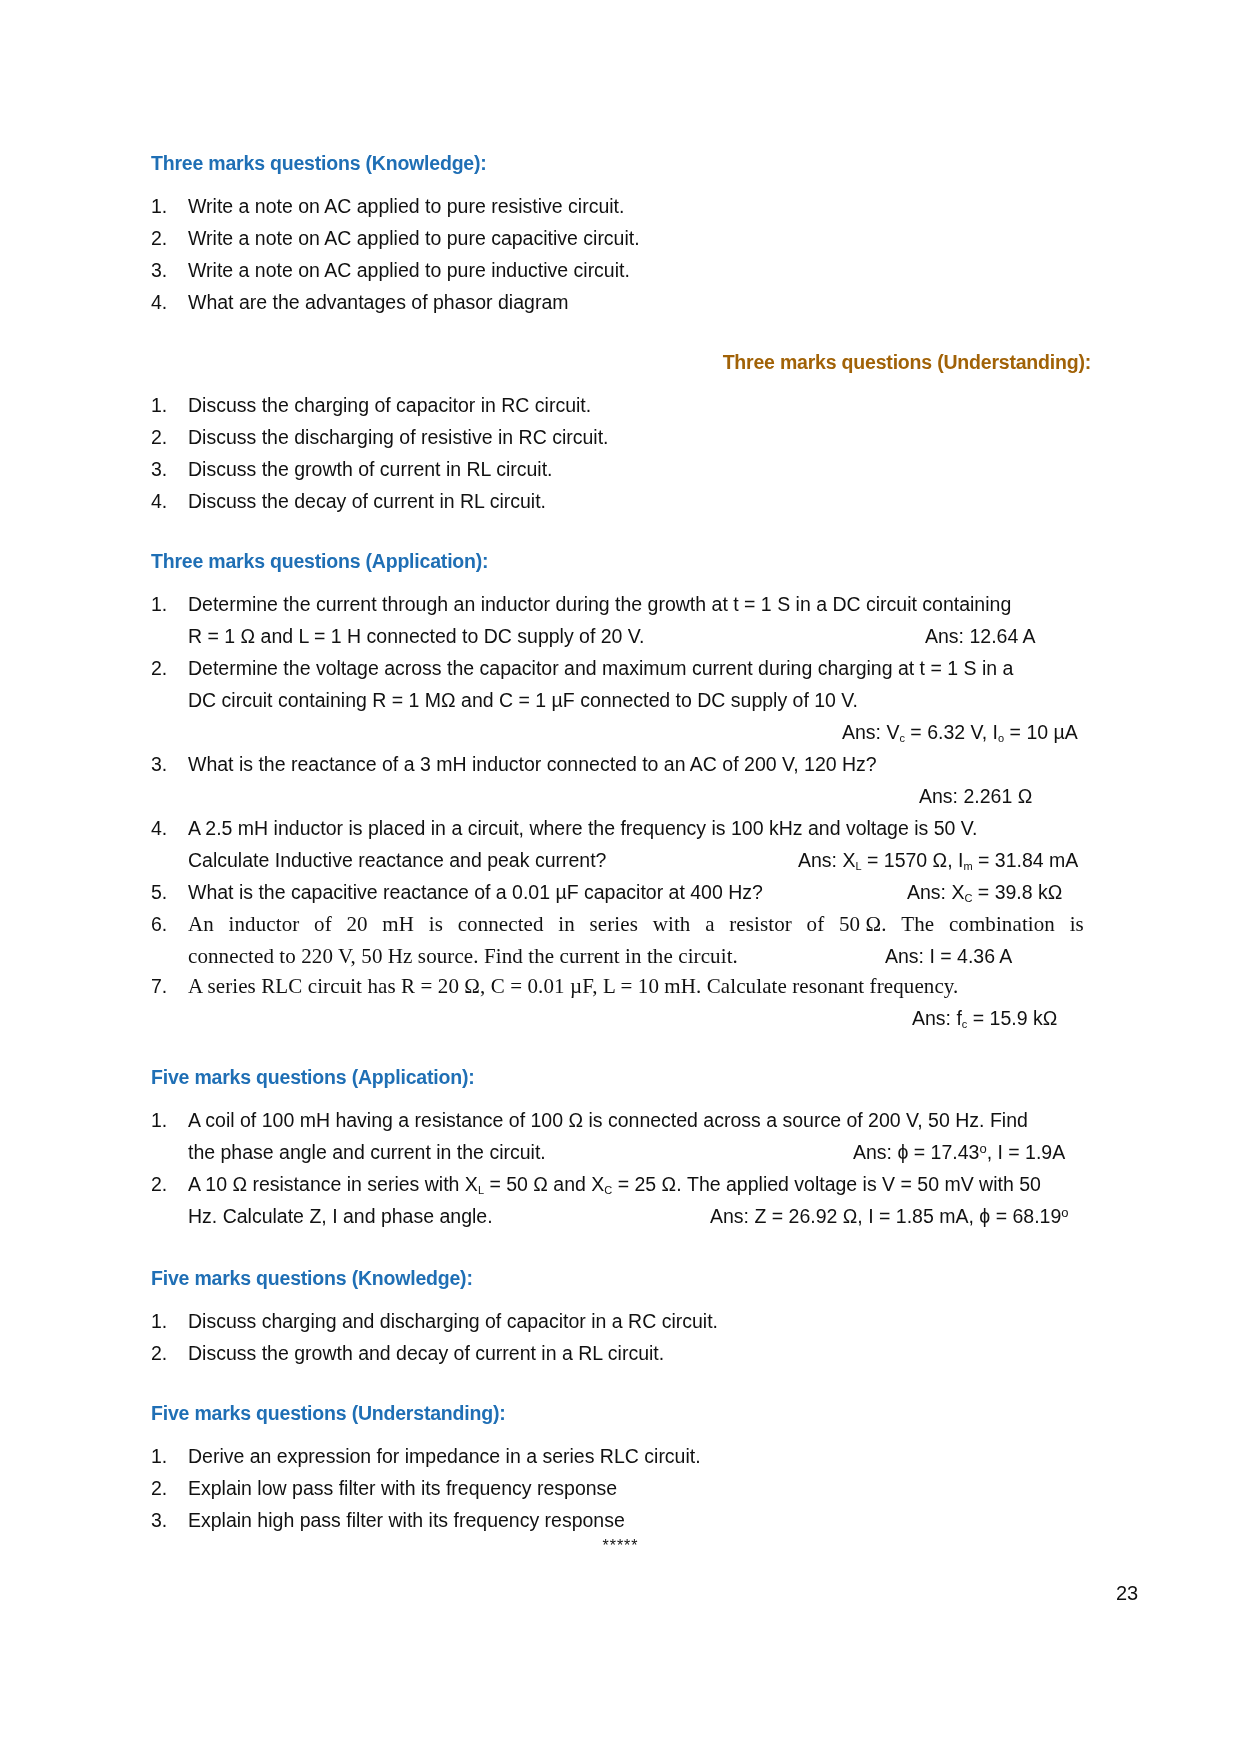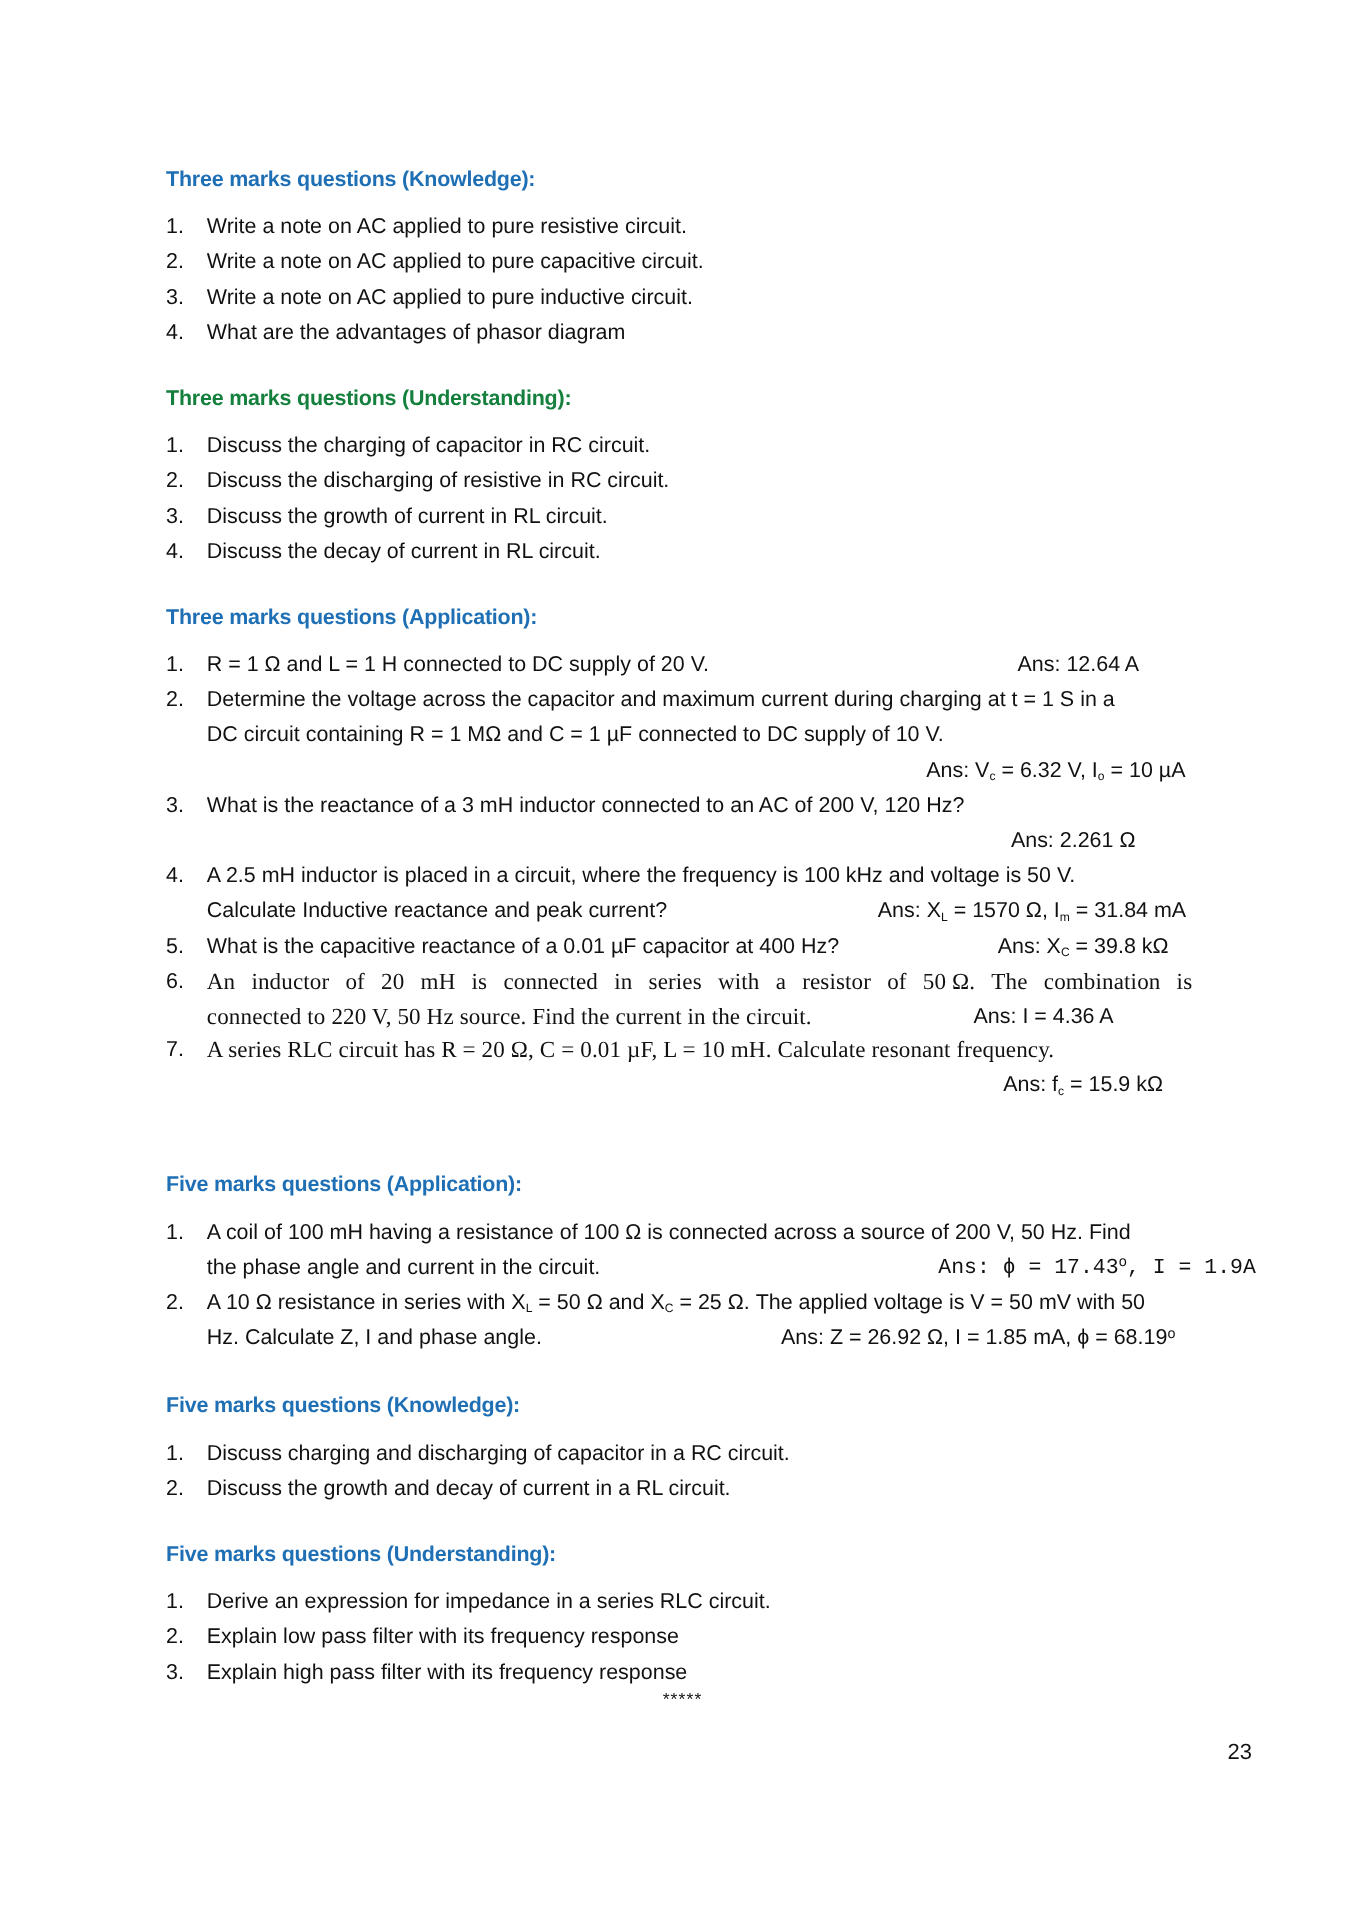--- a/index.html
+++ b/index.html
@@ -48,21 +48,21 @@
           <span class="line">Write a note on AC applied to pure inductive circuit.</span>
         </li>
       <li class="item">
           <span class="num">4.</span>
           <span class="line">What are the advantages of phasor diagram</span>
         </li>
     </ol>
   </div>
 
   <div class="section" style="top:349px;">
-    <h2 class="heading" style="color: #15803d;">Three marks questions (Understanding):</h2>
+    <h2 class="heading" style="color: #a16207; text-align: right;">Three marks questions (Understanding):</h2>
     <ol class="qlist">
       <li class="item">
           <span class="num">1.</span>
           <span class="line">Discuss the charging of capacitor in RC circuit.</span>
         </li>
       <li class="item">
           <span class="num">2.</span>
           <span class="line">Discuss the discharging of resistive in RC circuit.</span>
         </li>
       <li class="item">
@@ -75,20 +75,21 @@
         </li>
     </ol>
   </div>
 
   <div class="section" style="top:548px;">
     <h2 class="heading" style="color: rgb(31, 111, 181);">Three marks questions (Application):</h2>
     <ol class="qlist">
 
       <li class="item">
         <span class="num">1.</span>
+        <span class="line">Determine the current through an inductor during the growth at t = 1 S in a DC circuit containing</span>
         <span class="line">
           <span>R = 1 Ω and L = 1 H connected to DC supply of 20 V.</span>
           <span class="ans" style="left:737px;">Ans: 12.64 A</span>
         </span>
       </li>
 
       <li class="item">
         <span class="num">2.</span>
         <span class="line">Determine the voltage across the capacitor and maximum current during charging at t = 1 S in a</span>
         <span class="line">DC circuit containing R = 1 MΩ and C = 1 µF connected to DC supply of 10 V.</span>
@@ -160,21 +161,21 @@
   </div>
 
   <div class="section" style="top:1064px;">
     <h2 class="heading" style="color: rgb(31, 111, 181);">Five marks questions (Application):</h2>
     <ol class="qlist">
       <li class="item">
         <span class="num">1.</span>
         <span class="line">A coil of 100 mH having a resistance of 100 Ω is connected across a source of 200 V, 50 Hz. Find</span>
         <span class="line">
           <span>the phase angle and current in the circuit.</span>
-          <span class="ans" style="left:665px;font-family:Liberation Mono, monospace;"><span>Ans: ϕ = 17.43</span><sup>o</sup><span>, I = 1.9A</span></span>
+          <span class="ans" style="left:665px;"><span>Ans: ϕ = 17.43</span><sup>o</sup><span>, I = 1.9A</span></span>
         </span>
       </li>
       <li class="item">
         <span class="num">2.</span>
         <span class="line"><span>A 10 Ω resistance in series with X</span><sub>L</sub><span> = 50 Ω and X</span><sub>C</sub><span> = 25 Ω. The applied voltage is V = 50 mV with 50</span></span>
         <span class="line">
           <span>Hz. Calculate Z, I and phase angle.</span>
           <span class="ans" style="left:522px;"><span>Ans: Z = 26.92 Ω, I = 1.85 mA, ϕ = 68.19</span><sup>o</sup></span>
         </span>
       </li>

